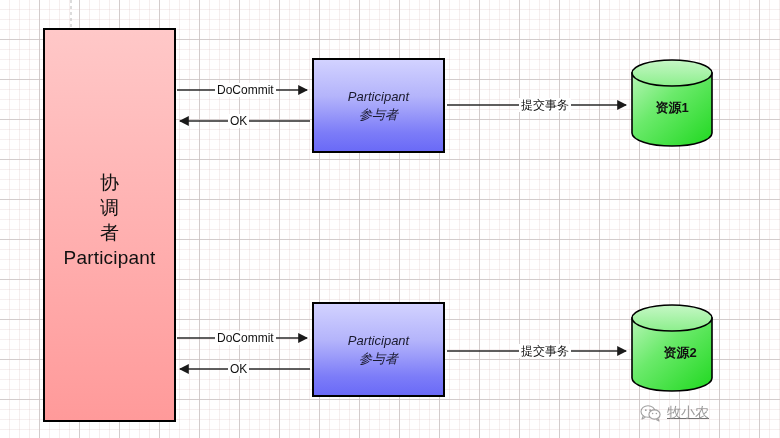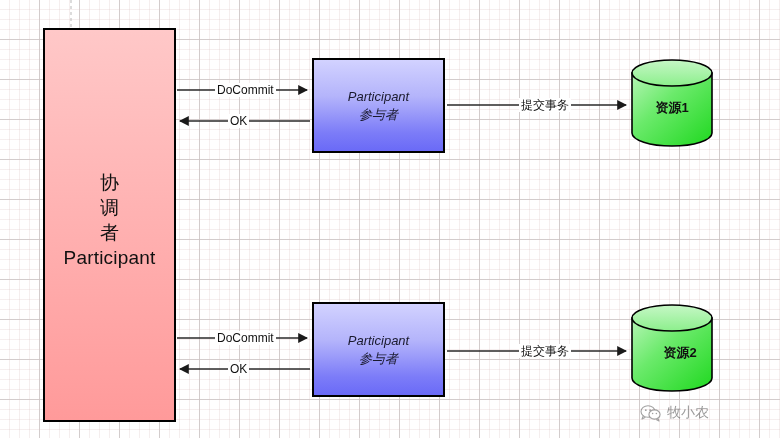--- a/index.html
+++ b/index.html
@@ -178,21 +178,21 @@
   <span class="edge-label" style="left:219px;top:114px;">OK</span>
 
   <span class="edge-label cn" style="left:510px;top:98px;">提交事务</span>
 
   <span class="edge-label" style="left:206px;top:331px;">DoCommit</span>
 
   <span class="edge-label" style="left:219px;top:362px;">OK</span>
 
   <span class="edge-label cn" style="left:510px;top:344px;">提交事务</span>
 
-  <div class="watermark" style="left:640px;top:404px;">
+  <div class="watermark" style="left:640px;top:404px;text-decoration:underline;">
     <svg width="22" height="18" viewBox="0 0 22 18">
       <ellipse cx="8" cy="7.5" rx="7" ry="5.8" fill="none" stroke="#555555" stroke-width="1.1"></ellipse>
       <path d="M3.5,11.5 L2,15 L5.4,13.2" fill="none" stroke="#555555" stroke-width="1.1" stroke-linejoin="round"></path>
       <circle cx="5.8" cy="6.2" r="0.9" fill="#555555"></circle>
       <circle cx="10.2" cy="6.2" r="0.9" fill="#555555"></circle>
       <ellipse cx="14.5" cy="10.5" rx="5.6" ry="4.6" fill="#ffffff" stroke="#555555" stroke-width="1.1"></ellipse>
       <path d="M17.6,14 L19,17 L16.2,15.4" fill="none" stroke="#555555" stroke-width="1.1" stroke-linejoin="round"></path>
       <circle cx="12.6" cy="9.6" r="0.75" fill="#555555"></circle>
       <circle cx="16.4" cy="9.6" r="0.75" fill="#555555"></circle>
     </svg>

